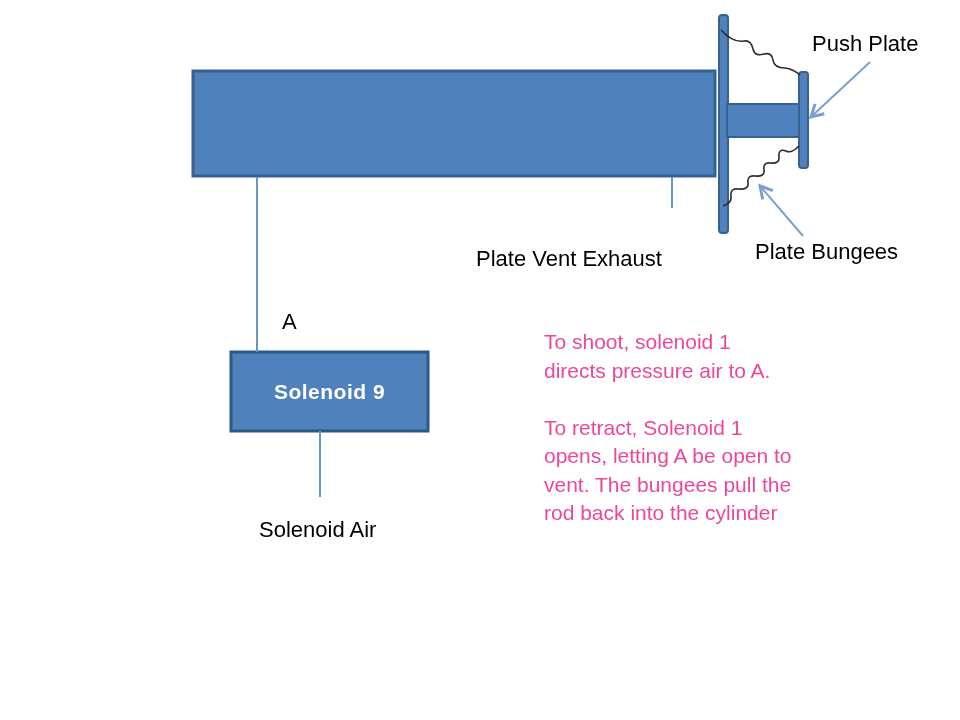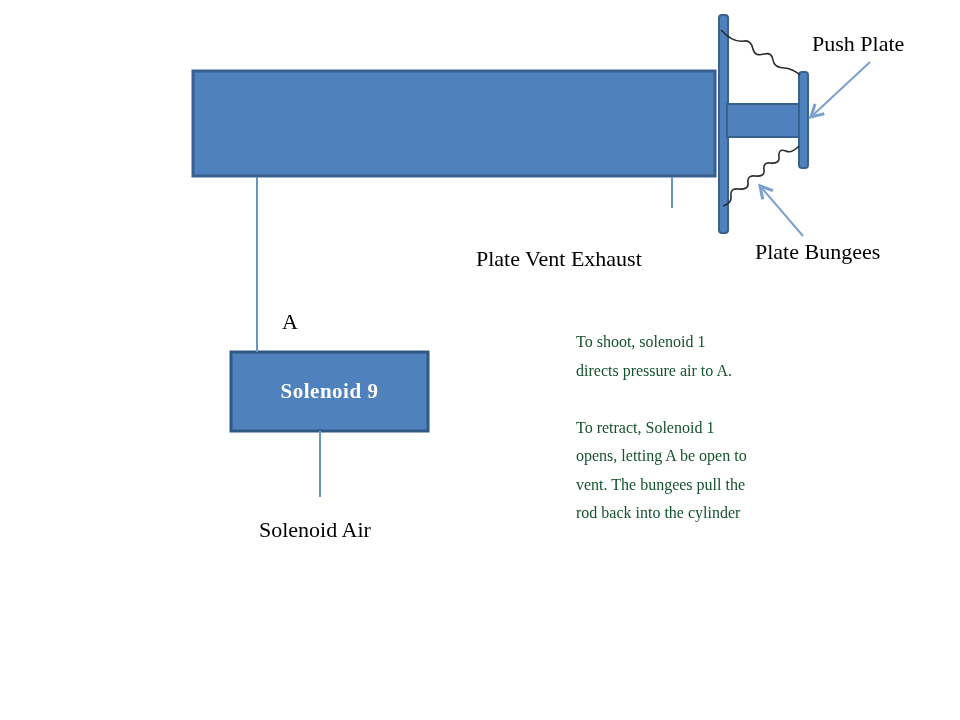--- a/index.html
+++ b/index.html
@@ -5,21 +5,21 @@
   html, body {
     margin: 0;
     padding: 0;
     background: #ffffff;
   }
   #canvas {
     position: relative;
     width: 960px;
     height: 720px;
     background: #ffffff;
-    font-family: Liberation Serif, serif;
+    font-family: Liberation Sans, sans-serif;
     overflow: hidden;
   }
   #diagram-svg {
     position: absolute;
     left: 0;
     top: 0;
     width: 960px;
     height: 720px;
   }
   .label {
@@ -43,25 +43,25 @@
     display: flex;
     align-items: center;
     justify-content: center;
     color: #ffffff;
     font-size: 21px;
     font-weight: bold;
     letter-spacing: 0.5px;
   }
   .notes {
     position: absolute;
-    left: 576px;
+    left: 544px;
     top: 328px;
     width: 330px;
-    color: #14532d;
-    font-size: 16px;
+    color: #ec4899;
+    font-size: 21px;
     line-height: 28.5px;
     white-space: pre-line;
   }
 </style>
 </head>
 <body>
 
 <div id="canvas">
 
   <svg id="diagram-svg" viewBox="0 0 960 720" xmlns="http://www.w3.org/2000/svg">

